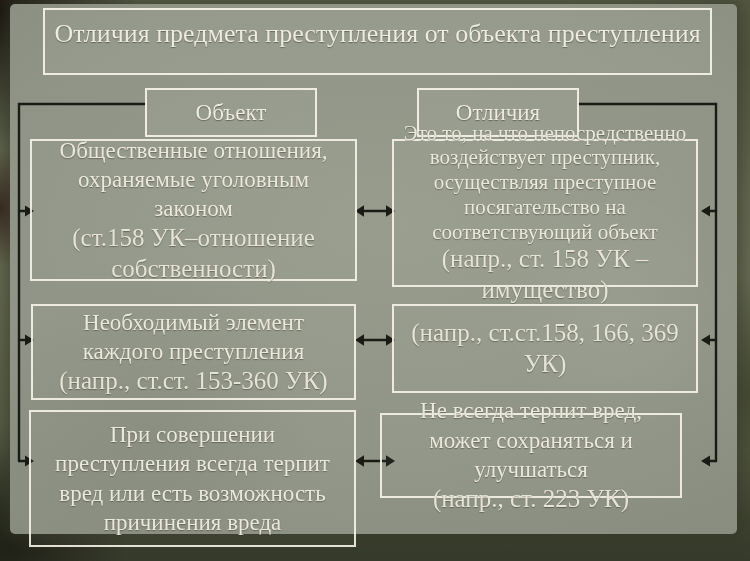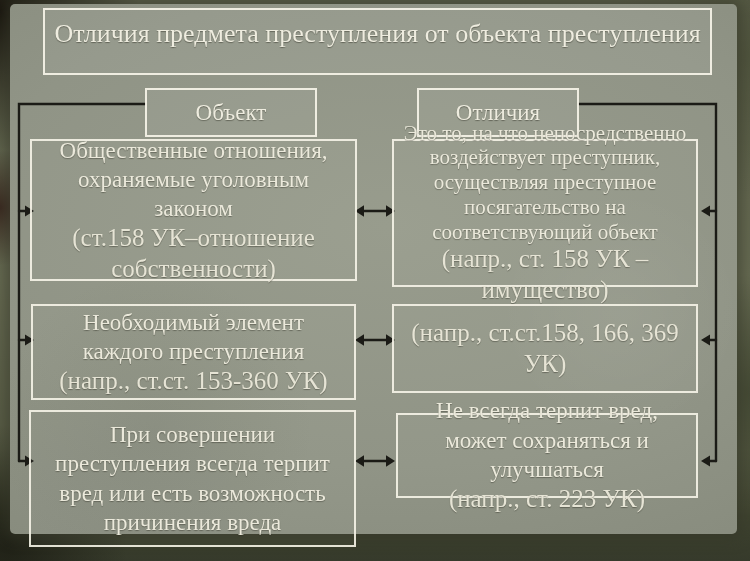--- a/index.html
+++ b/index.html
@@ -98,21 +98,21 @@
     white-space: pre-line;
     text-shadow: 0 1px 1px rgba(35,35,25,0.4);
   }
   .box.small-text .box-text { font-size: 21px; line-height: 1.18; }
 
   .b-r1-left  { left: 30px;  top: 139px; width: 327px; height: 142px; }
   .b-r1-right { left: 392px; top: 139px; width: 306px; height: 148px; }
   .b-r2-left  { left: 31px;  top: 304px; width: 325px; height: 96px;  }
   .b-r2-right { left: 392px; top: 304px; width: 306px; height: 89px;  }
   .b-r3-left  { left: 29px;  top: 410px; width: 327px; height: 137px; }
-  .b-r3-right { left: 396px; top: 413px; width: 302px; height: 85px; }
+  .b-r3-right { left: 380px; top: 413px; width: 302px; height: 85px; }
 </style>
 </head>
 <body>
 
 <div class="slide">
 
   <div class="paper"></div>
 
   <svg class="connectors" width="750" height="561" viewBox="0 0 750 561">
     <g stroke="#1b1b16" stroke-width="2.4" fill="#1b1b16" stroke-linecap="round">

